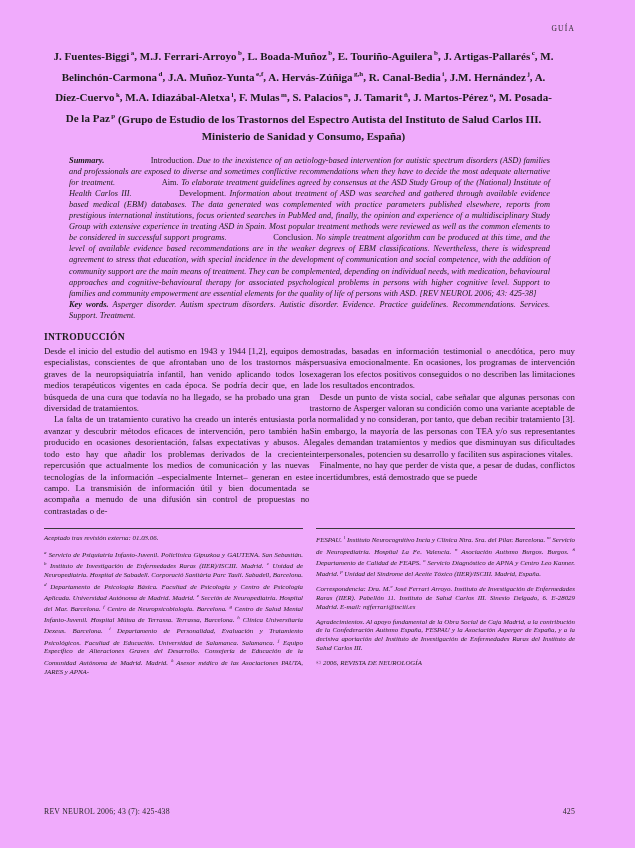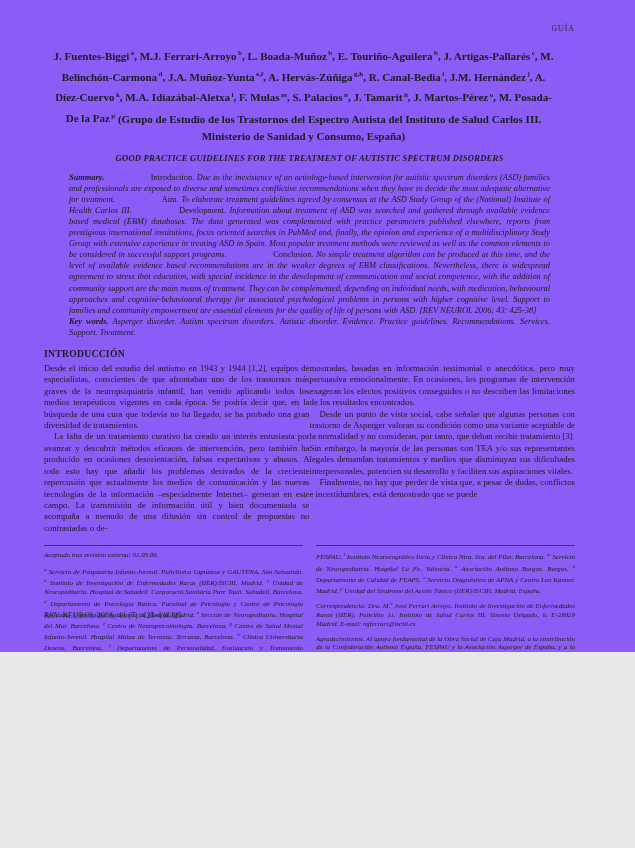--- a/index.html
+++ b/index.html
@@ -1,20 +1,20 @@
 <!DOCTYPE html>
 <html><head>
 <meta charset="utf-8">
 <style>
   html,body { margin:0; padding:0; background:#e8e8e8; }
   .page {
     position:relative;
-    width:635px; height:652px;
+    width:635px; height:848px;
     margin:0 auto;
-    background:#8b5cf6;
+    background:#f0abfc;
     color:#1c1c1c;
     font-family:"Liberation Serif", serif;
     box-sizing:border-box;
     padding:24px 60px 0 44px;
     overflow:hidden;
   }
   .running-head {
     text-align:right;
     font-size:7.5px;
     letter-spacing:1.2px;
@@ -91,36 +91,36 @@
     line-height:8.9px;
     font-style:italic;
     text-align:justify;
   }
   .fn-col p { margin:0 0 6px 0; }
   .fn-col sup { font-size:5px; font-style:italic; }
   .page-footer {
     position:absolute;
     left:44px; right:60px; bottom:32px;
     display:flex;
+    justify-content:space-between;
     font-size:7.8px;
     letter-spacing:0.2px;
     color:#2a2a2a;
   }
 </style>
 </head>
 <body>
 
 <div class="page">
 
   <div class="running-head">GUÍA</div>
 
 
   <p class="authors"><span class="au"><span>J. Fuentes-Biggi</span><sup>a</sup><span>, </span></span><span class="au"><span>M.J. Ferrari-Arroyo</span><sup>b</sup><span>, </span></span><span class="au"><span>L. Boada-Muñoz</span><sup>b</sup><span>, </span></span><span class="au"><span>E. Touriño-Aguilera</span><sup>b</sup><span>, </span></span><span class="au"><span>J. Artigas-Pallarés</span><sup>c</sup><span>, </span></span><span class="au"><span>M. Belinchón-Carmona</span><sup>d</sup><span>, </span></span><span class="au"><span>J.A. Muñoz-Yunta</span><sup>e,f</sup><span>, </span></span><span class="au"><span>A. Hervás-Zúñiga</span><sup>g,h</sup><span>, </span></span><span class="au"><span>R. Canal-Bedia</span><sup>i</sup><span>, </span></span><span class="au"><span>J.M. Hernández</span><sup>j</sup><span>, </span></span><span class="au"><span>A. Díez-Cuervo</span><sup>k</sup><span>, </span></span><span class="au"><span>M.A. Idiazábal-Aletxa</span><sup>l</sup><span>, </span></span><span class="au"><span>F. Mulas</span><sup>m</sup><span>, </span></span><span class="au"><span>S. Palacios</span><sup>n</sup><span>, </span></span><span class="au"><span>J. Tamarit</span><sup>ñ</sup><span>, </span></span><span class="au"><span>J. Martos-Pérez</span><sup>o</sup><span>, </span></span><span class="au"><span>M. Posada-De la Paz</span><sup>p</sup><span> </span></span><span class="authors-group">(Grupo de Estudio de los Trastornos del Espectro Autista del Instituto de Salud Carlos III. Ministerio de Sanidad y Consumo, España)</span></p>
 
-  <p class="english-title">GOOD PRACTICE GUIDELINES FOR THE TREATMENT OF AUTISTIC SPECTRUM DISORDERS</p>
 
   <p class="abstract"><span class="lead">Summary.</span> <span class="seg"><span class="seg-label">Introduction.</span> <span class="seg-text">Due to the inexistence of an aetiology-based intervention for autistic spectrum disorders (ASD) families and professionals are exposed to diverse and sometimes conflictive recommendations when they have to decide the most adequate alternative for treatment.</span> </span><span class="seg"><span class="seg-label">Aim.</span> <span class="seg-text">To elaborate treatment guidelines agreed by consensus at the ASD Study Group of the (National) Institute of Health Carlos III.</span> </span><span class="seg"><span class="seg-label">Development.</span> <span class="seg-text">Information about treatment of ASD was searched and gathered through available evidence based medical (EBM) databases. The data generated was complemented with practice parameters published elsewhere, reports from prestigious international institutions, focus oriented searches in PubMed and, finally, the opinion and experience of a multidisciplinary Study Group with extensive experience in treating ASD in Spain. Most popular treatment methods were reviewed as well as the common elements to be considered in successful support programs.</span> </span><span class="seg"><span class="seg-label">Conclusion.</span> <span class="seg-text">No simple treatment algorithm can be produced at this time, and the level of available evidence based recommendations are in the weaker degrees of EBM classifications. Nevertheless, there is widespread agreement to stress that education, with special incidence in the development of communication and social competence, with the addition of community support are the main means of treatment. They can be complemented, depending on individual needs, with medication, behavioural approaches and cognitive-behavioural therapy for associated psychological problems in persons with higher cognitive level. Support to families and community empowerment are essential elements for the quality of life of persons with ASD. [REV NEUROL 2006; 43: 425-38]</span> </span><br><span class="kw-label">Key words.</span> <span class="kw-text">Asperger disorder. Autism spectrum disorders. Autistic disorder. Evidence. Practice guidelines. Recommendations. Services. Support. Treatment.</span></p>
 
   <div class="columns">
     <div class="col col-left">
       <h2 class="section-heading">INTRODUCCIÓN</h2>
       <p class="body-p">Desde el inicio del estudio del autismo en 1943 y 1944 [1,2], equipos de especialistas, conscientes de que afrontaban uno de los trastornos más graves de la neuropsiquiatría infantil, han venido aplicando todos los medios terapéuticos vigentes en cada época. Se podría decir que, en la búsqueda de una cura que todavía no ha llegado, se ha probado una gran diversidad de tratamientos.</p>
         <p class="body-p">La falta de un tratamiento curativo ha creado un interés entusiasta por avanzar y descubrir métodos eficaces de intervención, pero también ha producido en ocasiones desorientación, falsas expectativas y abusos. A todo esto hay que añadir los problemas derivados de la creciente repercusión que actualmente los medios de comunicación y las nuevas tecnologías de la información –especialmente Internet– generan en este campo. La transmisión de información útil y bien documentada se acompaña a menudo de una difusión sin control de propuestas no contrastadas o de-</p>
     </div>
     <div class="col col-right">

